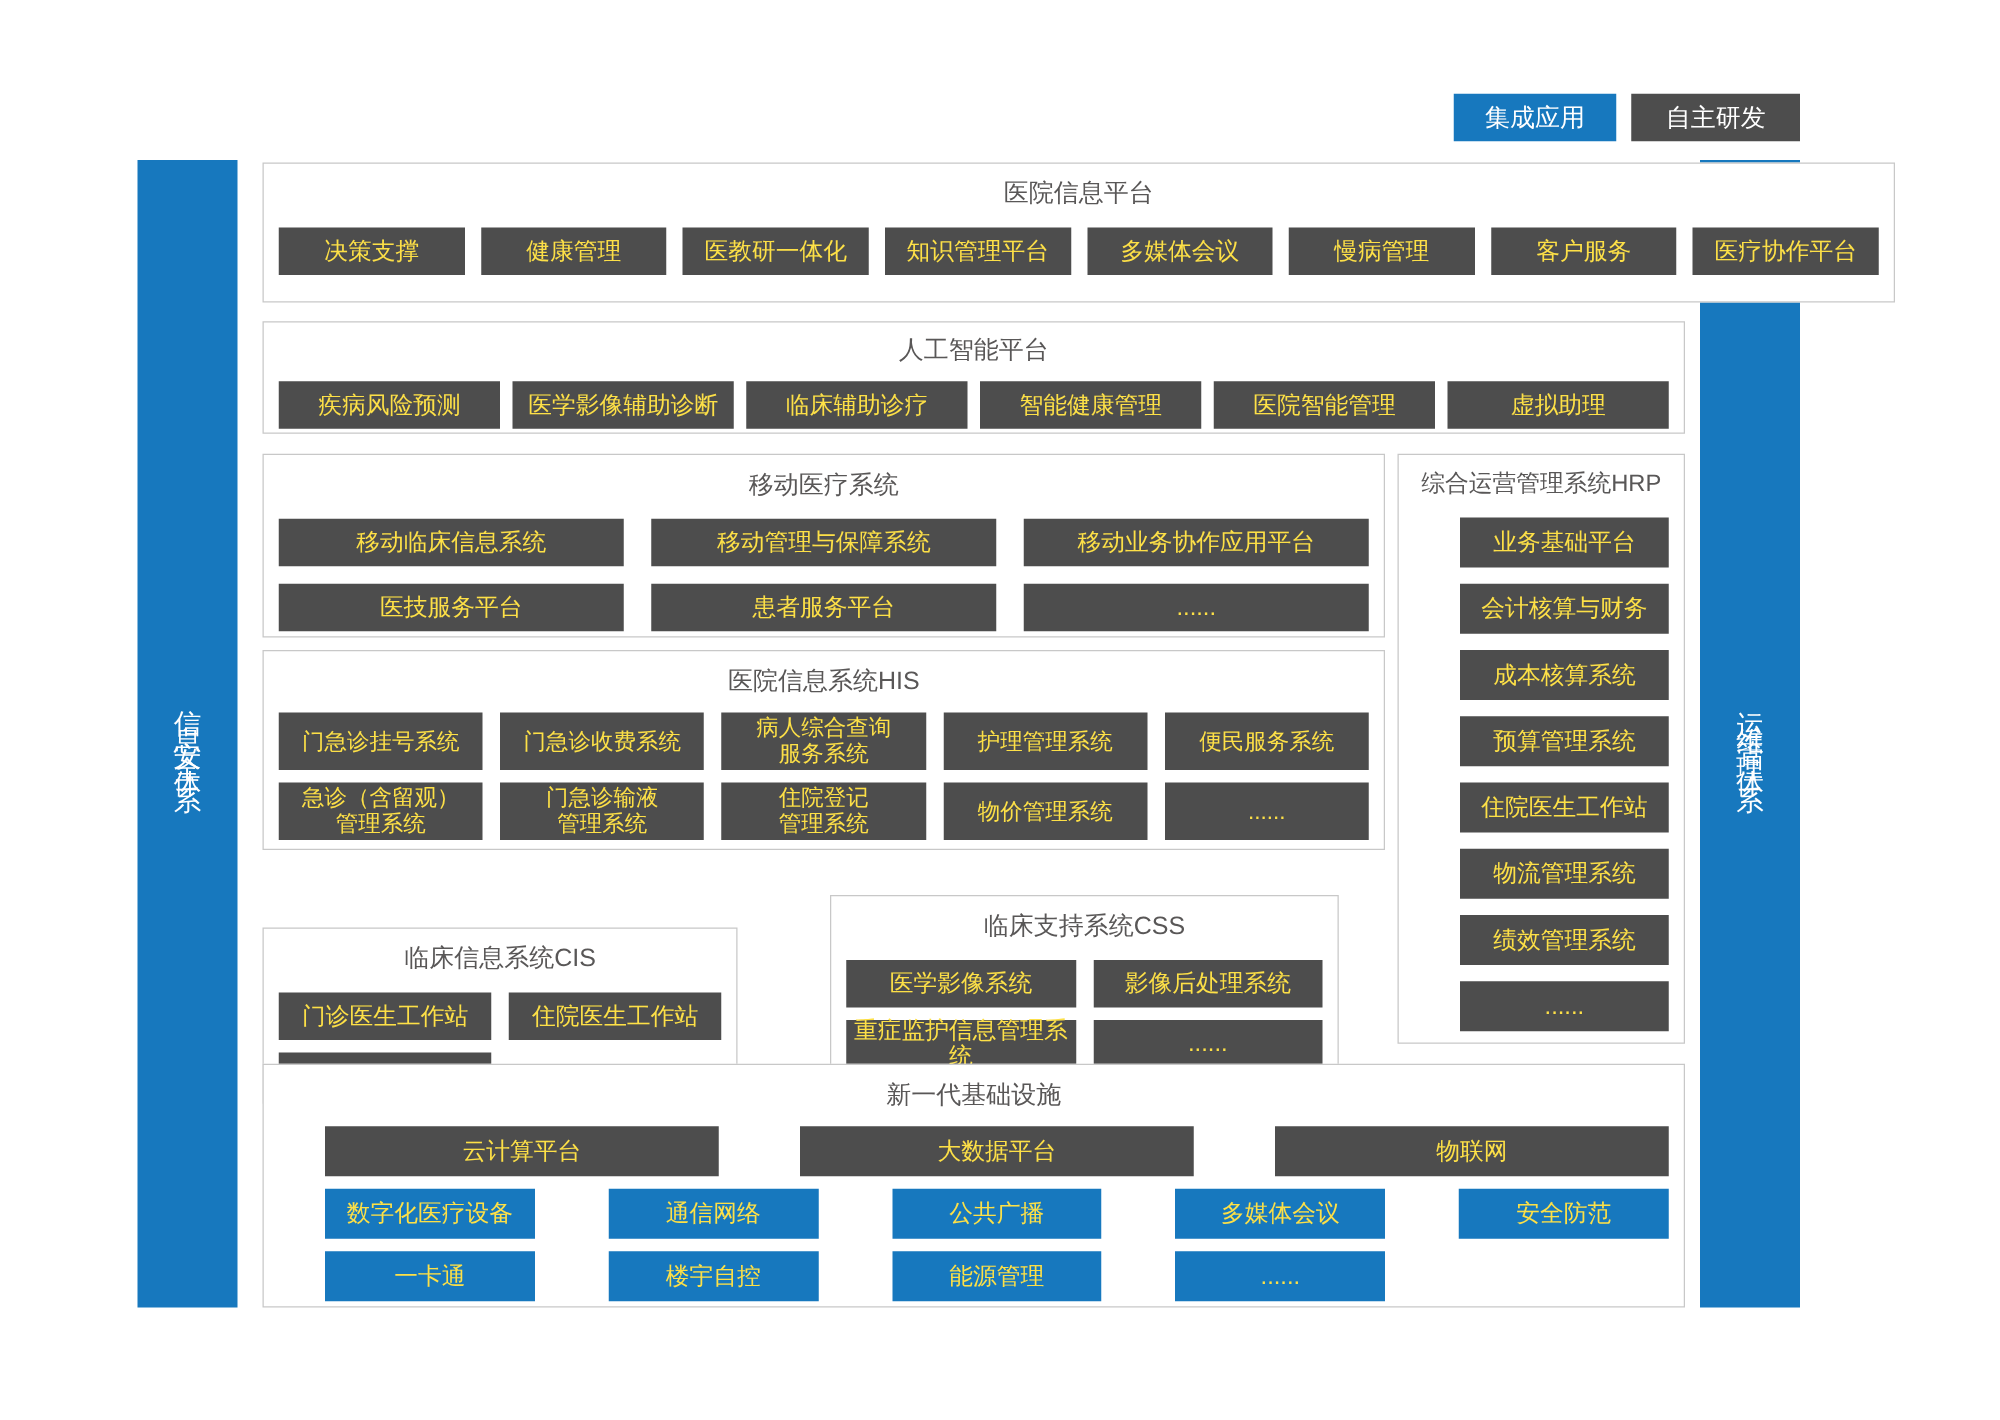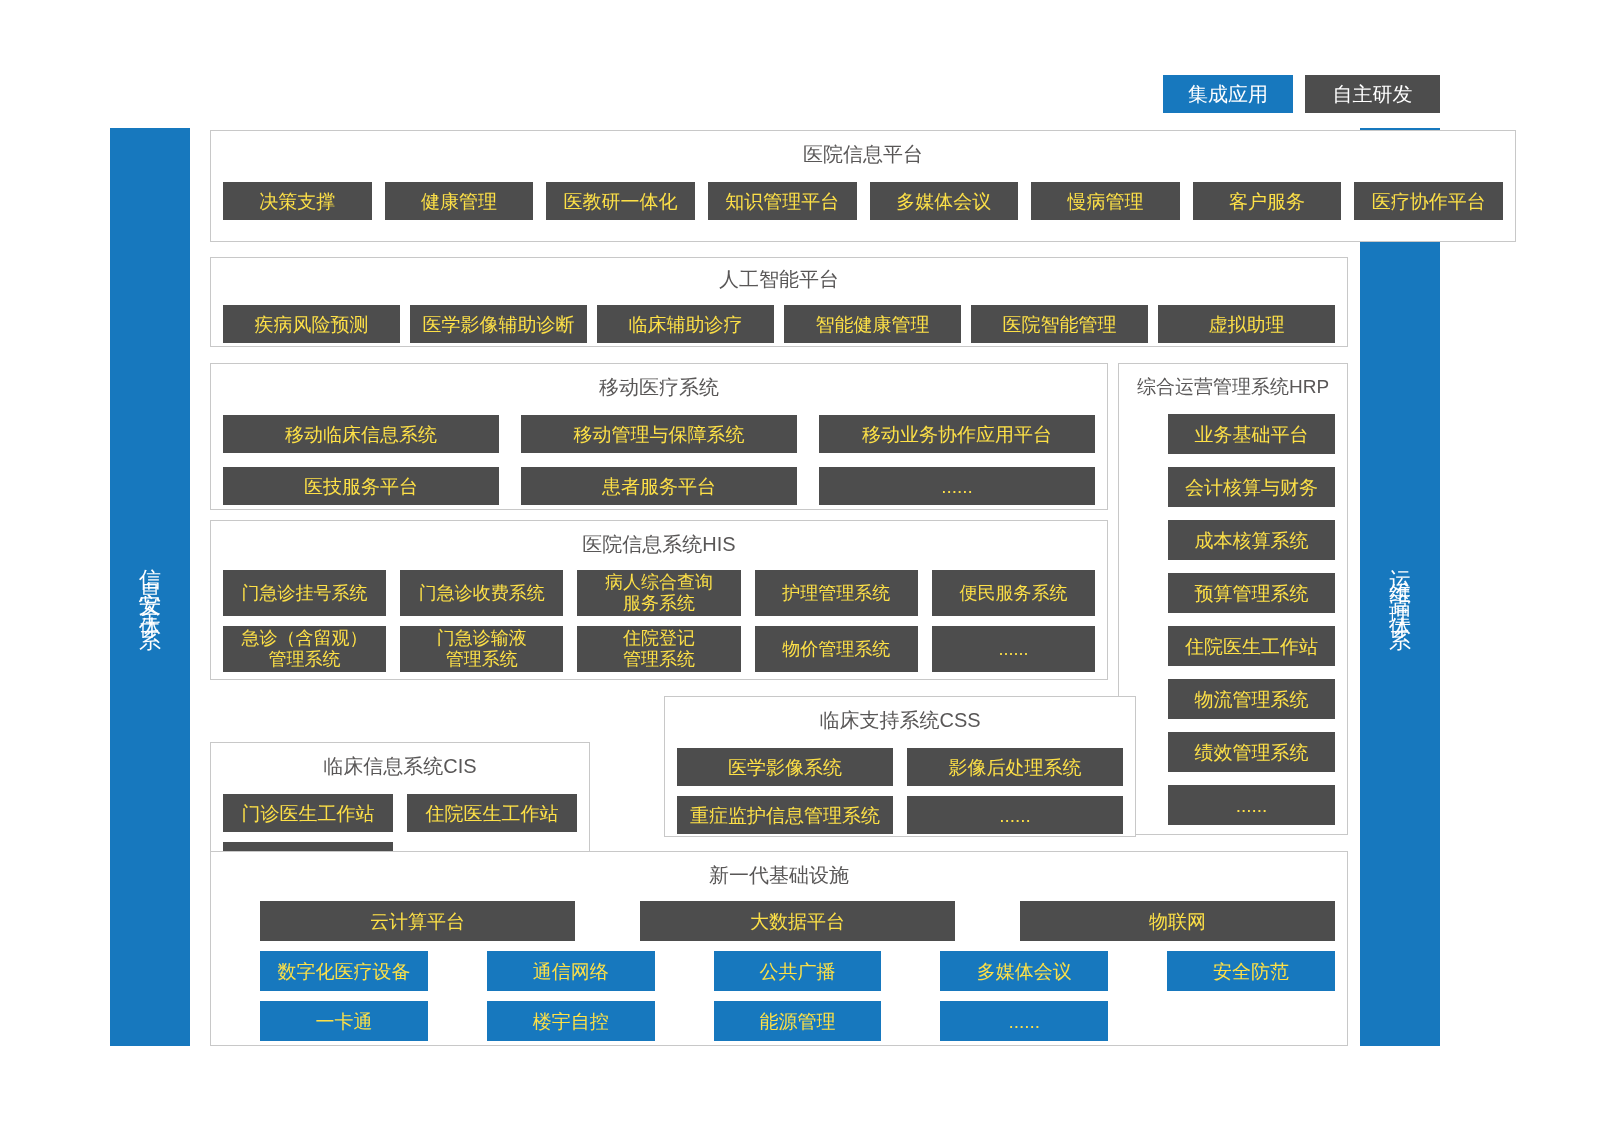--- a/index.html
+++ b/index.html
@@ -142,21 +142,21 @@
     <div class="section-title">临床信息系统CIS</div>
     <div class="grid g2">
         <div class="item">门诊医生工作站</div>
         <div class="item">住院医生工作站</div>
       </div>
     <div class="grid g2 rowgap10">
         <div class="item">电子病历系统(EMR)</div>
       </div>
   </div>
 
-  <div class="section" style="left:664px;top:696px;width:472px;height:141px;">
+  <div class="section" style="left:664px;top:716px;width:407px;height:141px;">
     <div class="section-title">临床支持系统CSS</div>
     <div class="grid g2">
         <div class="item">医学影像系统</div>
         <div class="item">影像后处理系统</div>
       </div>
     <div class="grid g2 rowgap10">
         <div class="item">重症监护信息管理系统</div>
         <div class="item">......</div>
       </div>
   </div>

